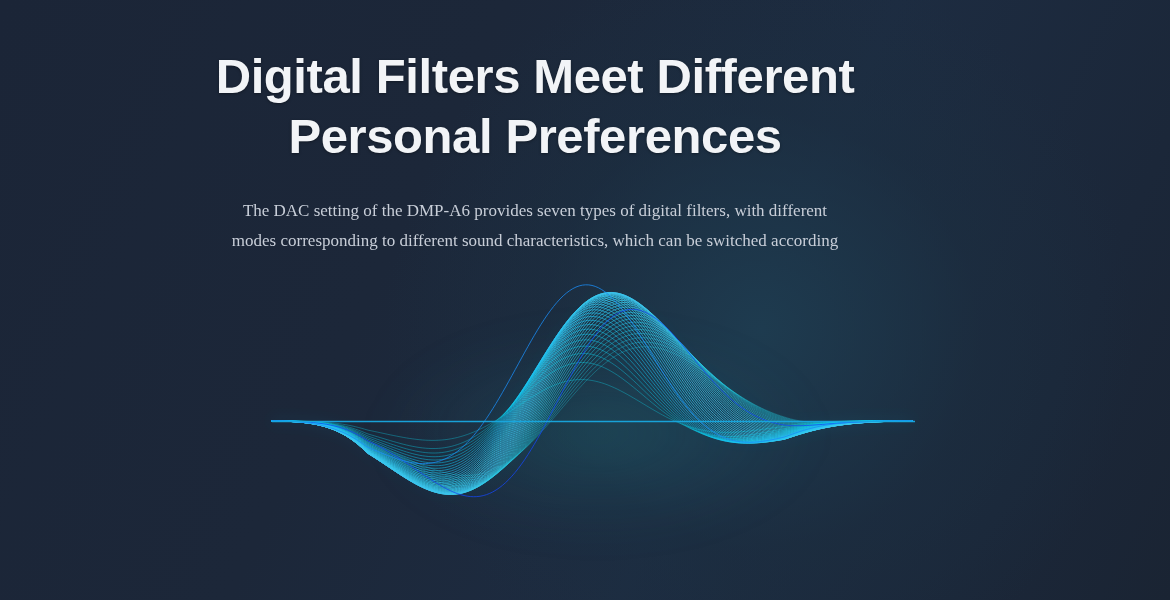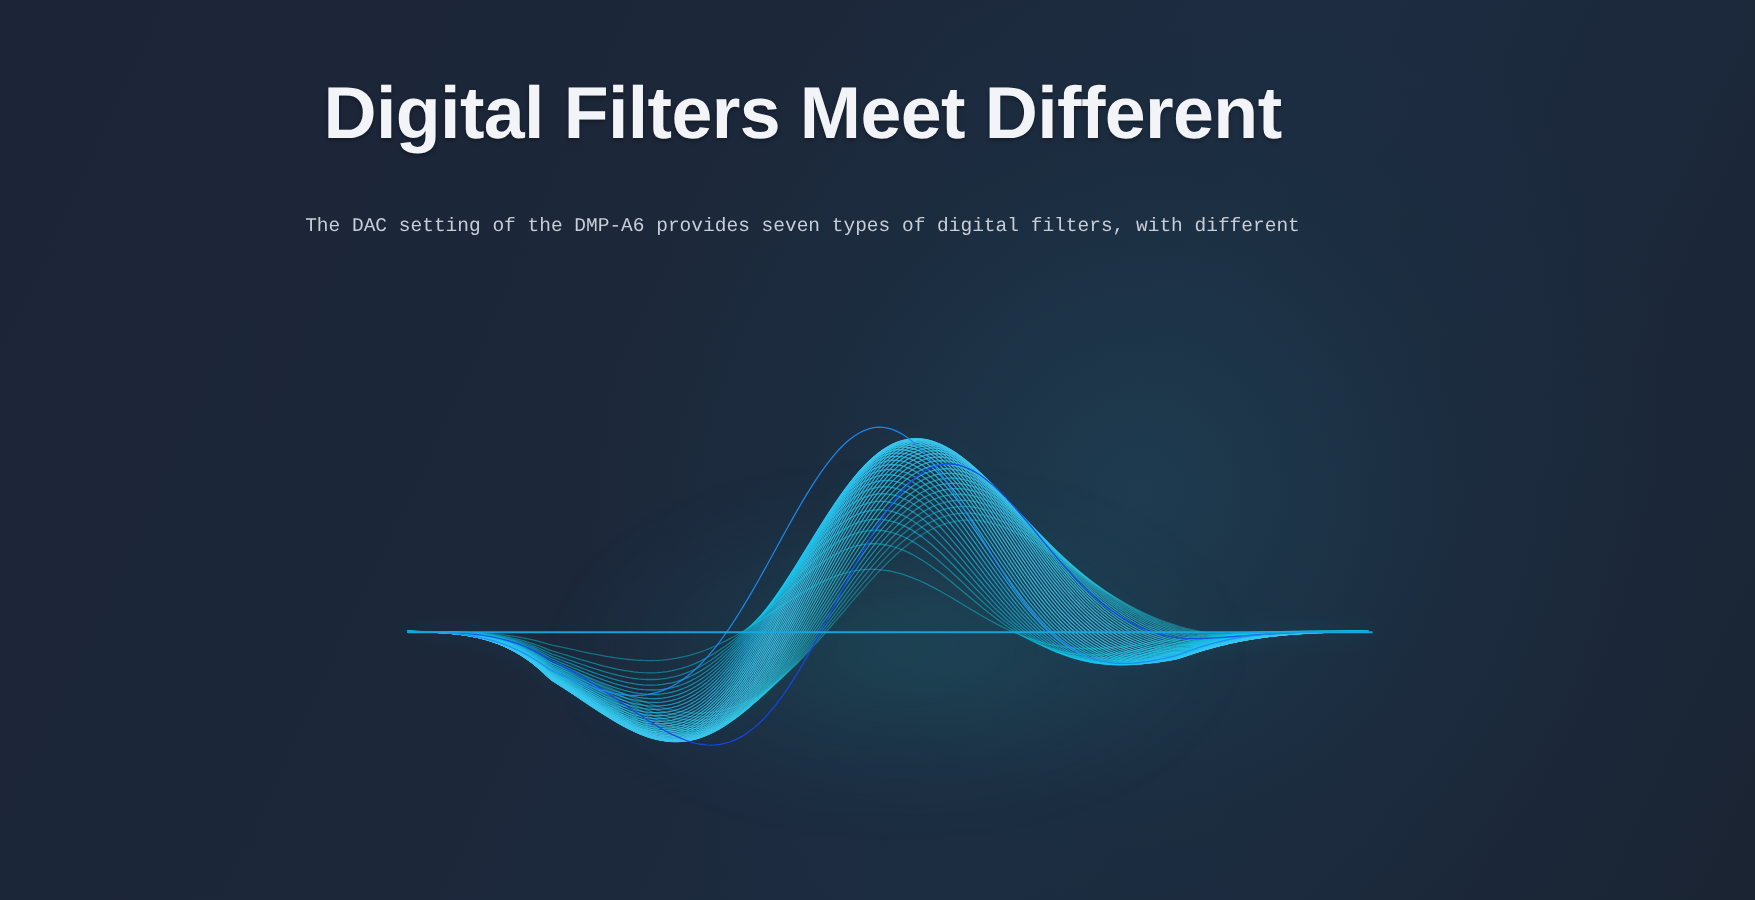--- a/index.html
+++ b/index.html
@@ -58,25 +58,25 @@
     color: #f2f4f7;
     font-family: "Liberation Sans", sans-serif;
     text-shadow: 0 1px 3px rgba(0,0,0,0.35);
   }
   #page-title .tline { display: block; }
 
   #page-subtitle {
     margin: 0 auto;
     padding-top: 30px;
     width: 790px;
-    font-size: 13px;
+    font-size: 17px;
     line-height: 30px;
     font-weight: 400;
     color: #c8ced8;
-    font-family: Liberation Mono, monospace;
+    font-family: Liberation Serif, serif;
   }
   #page-subtitle .sline { display: block; }
 
   
   #waveform-wrap {
     position: absolute;
     left: 0;
     top: 0;
     width: 1170px;
     height: 600px;
@@ -211,19 +211,21 @@
         </g>
 
       <line id="baseline-green" x1="272" y1="418.5" x2="915" y2="418.5" stroke="url(#gradBaseGreen)"></line>
       <line id="baseline-blue" x1="272" y1="421.5" x2="915" y2="421.5" stroke="url(#gradBaseBlue)"></line>
     </svg>
   </div>
 
   <div id="text-block">
     <h1 id="page-title">
       <span class="tline">Digital Filters Meet Different</span>
+      <span class="tline">Personal Preferences</span>
     </h1>
     <p id="page-subtitle">
       <span class="sline">The DAC setting of the DMP-A6 provides seven types of digital filters, with different</span>
+      <span class="sline">modes corresponding to different sound characteristics, which can be switched according</span>
     </p>
   </div>
 
 </div>
 
 </body></html>

